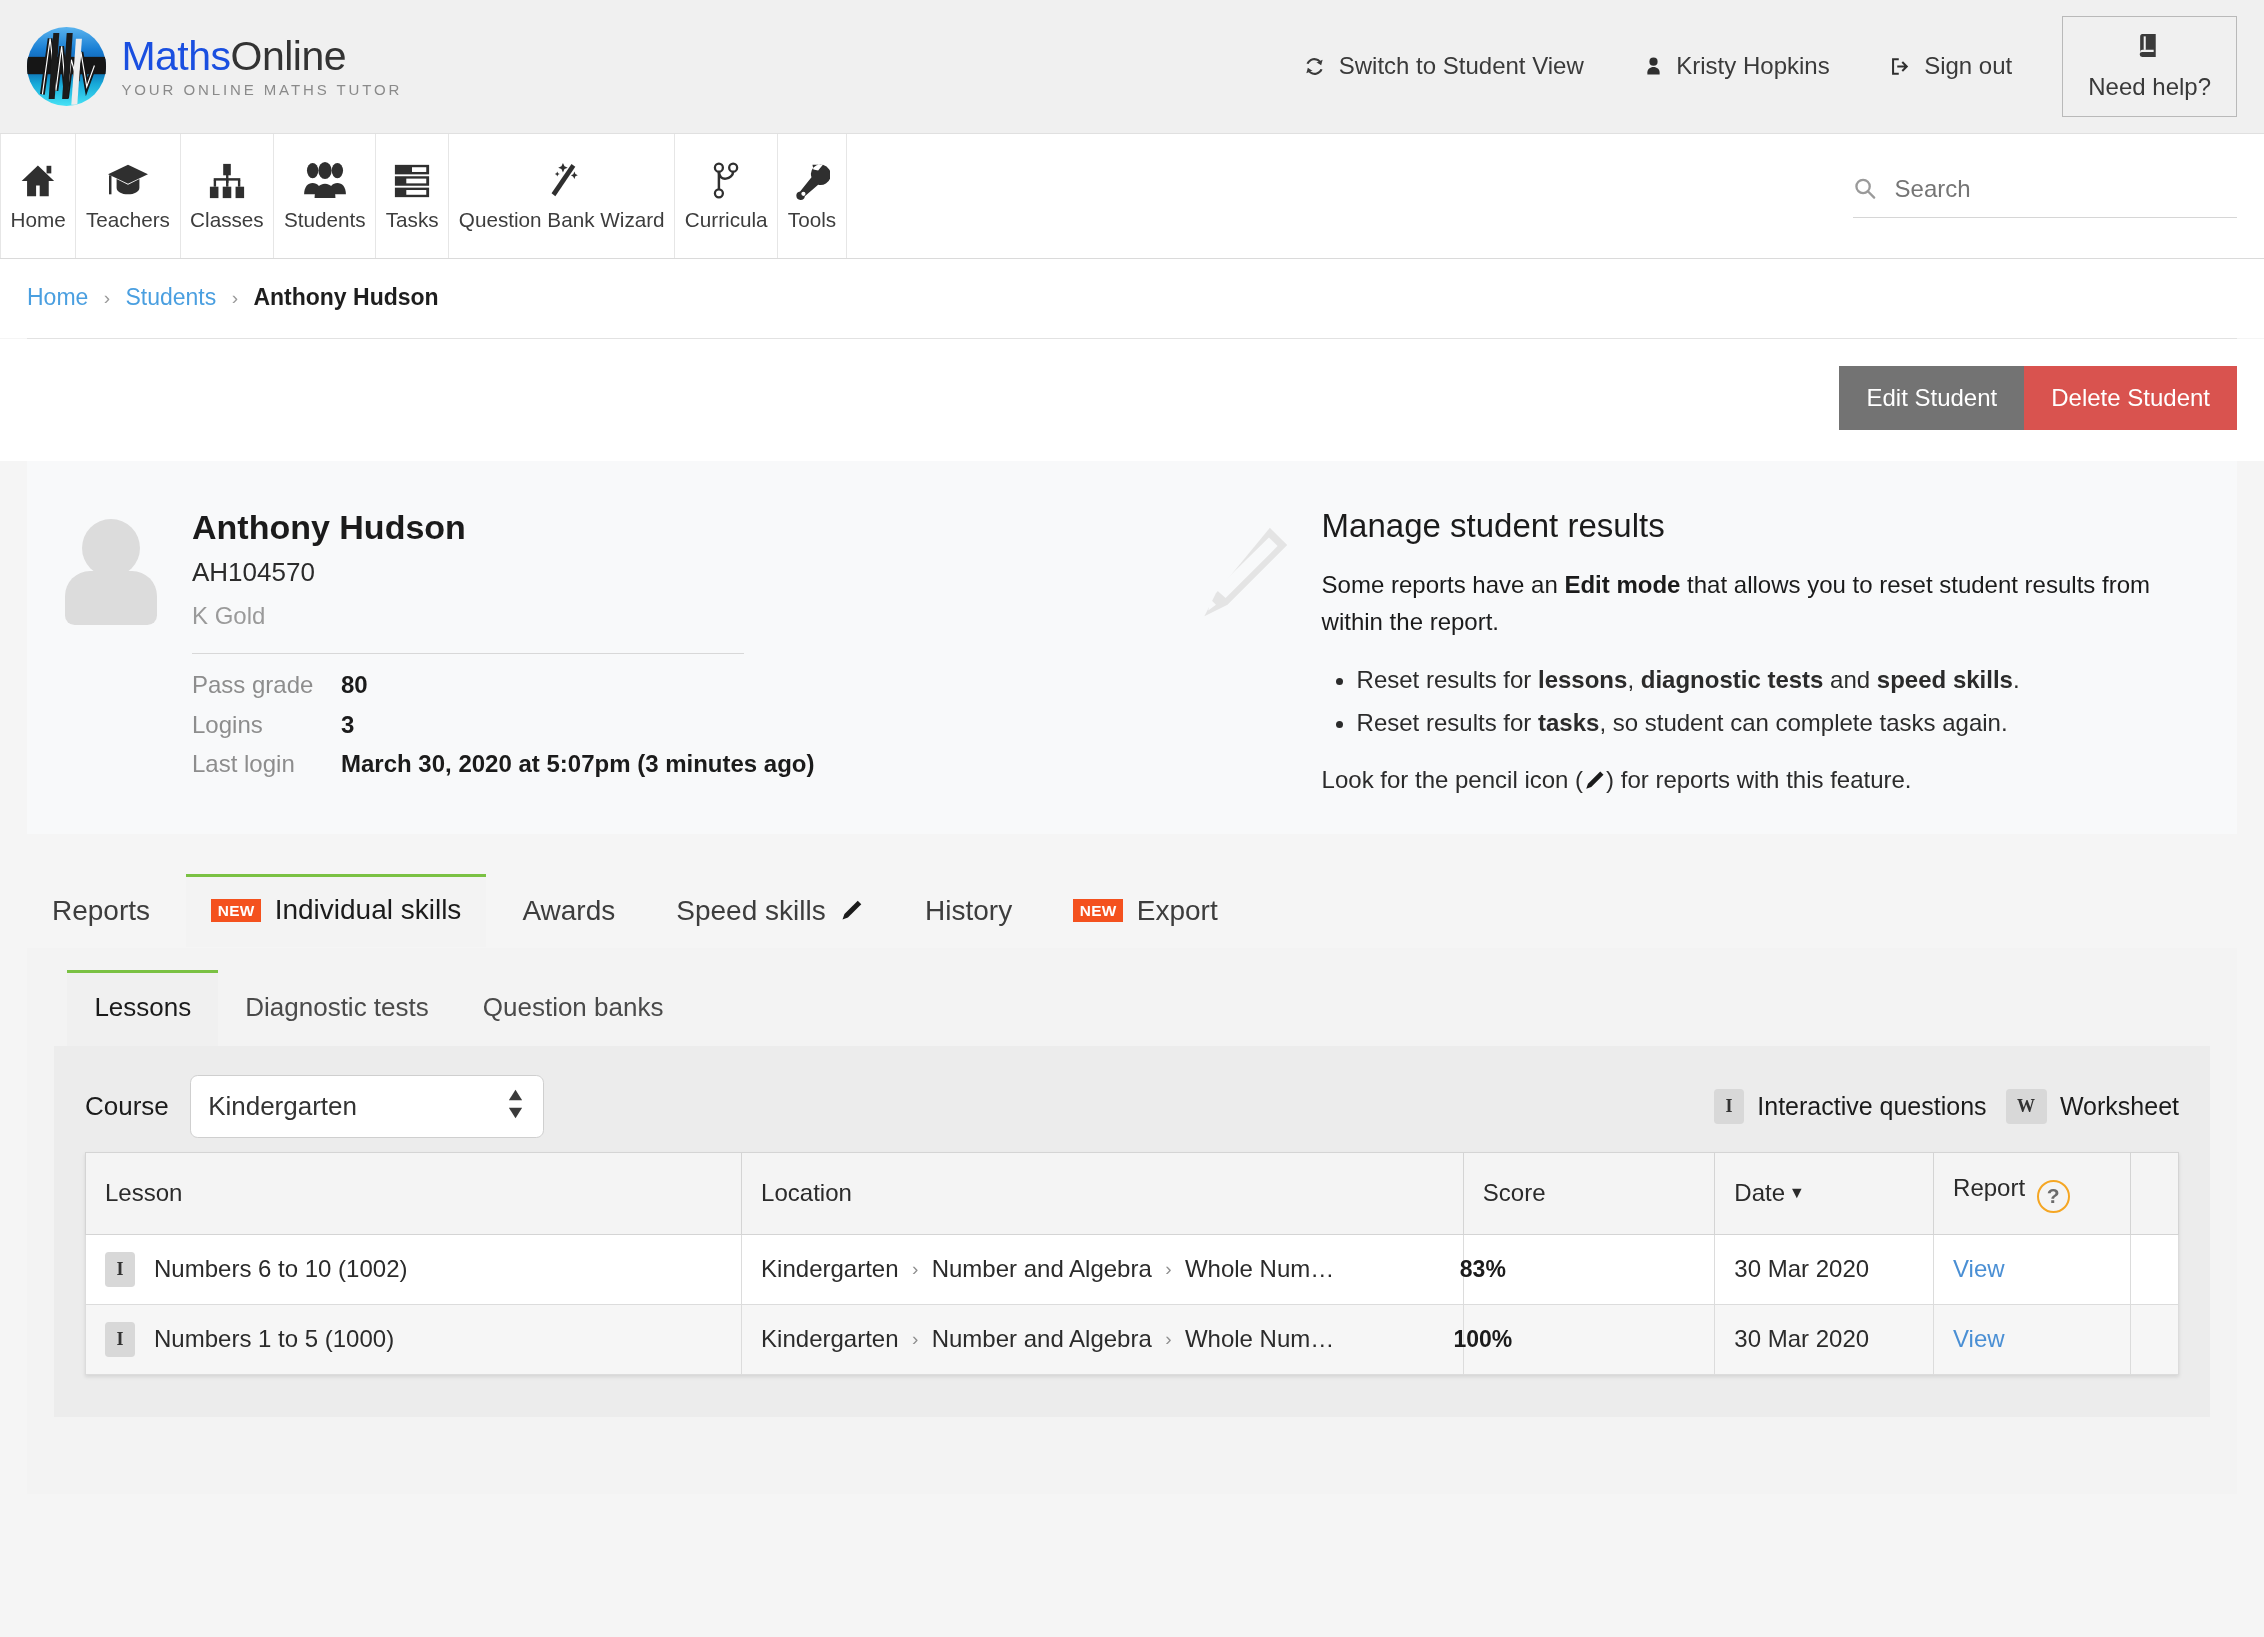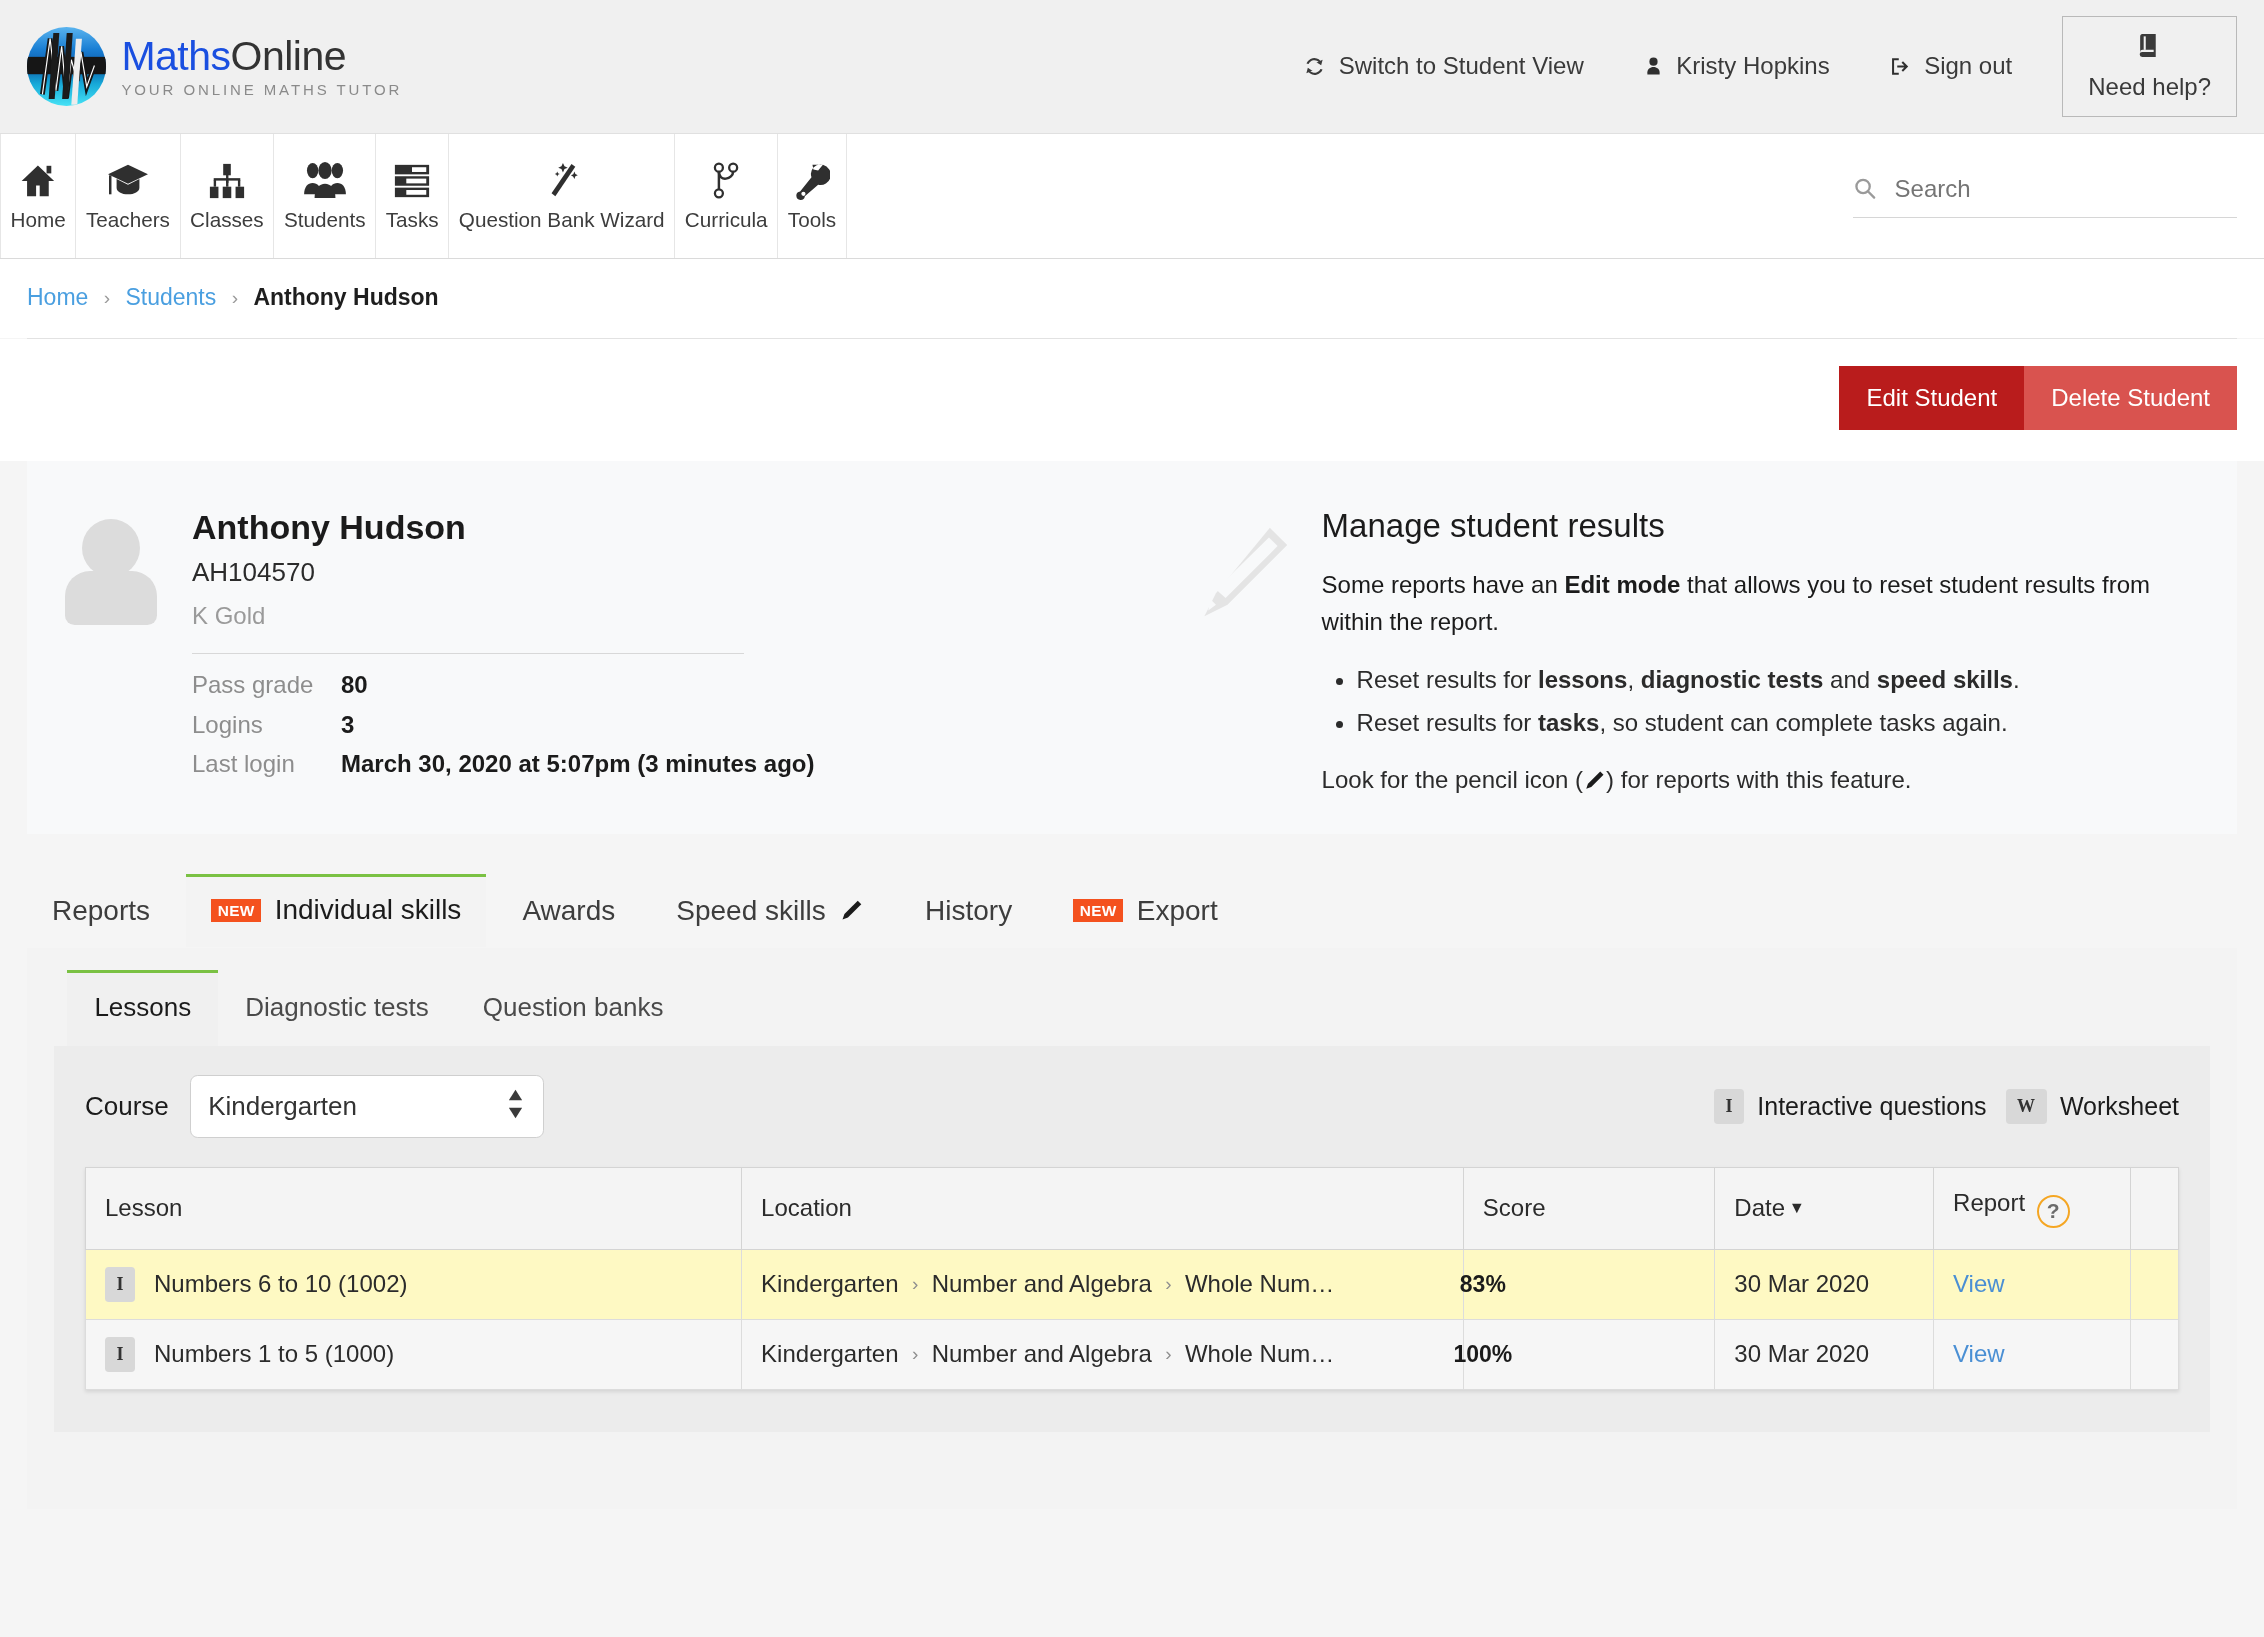--- a/index.html
+++ b/index.html
@@ -91,21 +91,21 @@
     display:flex; align-items:center; gap: 15.4px;
   }
   .breadcrumb a { color:#4a9fe0; text-decoration:none; }
   .breadcrumb .sep { color:#9a9a9a; font-size:19px; }
   .breadcrumb .cur { color:#1e1e1e; font-weight:bold; }
   .bc-rule { height:1px; background:#e2e2e2; margin:0 27px; }
 
   
   .actions { background:#ffffff; padding: 27px 27px 31px 27px; display:flex; justify-content:flex-end; }
   .btn { border:none; font-family:inherit; font-size:24px; color:#ffffff; padding: 18px 27px; cursor:pointer; }
-  .btn-edit { background:#b91c1c;text-align:center; }
+  .btn-edit { background:#737373;text-align:center; }
   .btn-delete { background:#d9534f; }
 
   
   .infocard {
     background:#f8f9fa; margin: 0 27px; display:flex; padding: 46px 38px 40px 38px;
   }
   .ic-left { display:flex; gap: 35px; flex: 0 0 1114px; }
   .avatar {
     width:92px; height:92px; position:relative; flex:0 0 auto; margin-top: 11.5px;
   }
@@ -168,22 +168,22 @@
   .spinner { position:absolute; right:19px; top:50%; transform:translateY(-50%); pointer-events:none; }
   .legend { margin-left:auto; display:flex; align-items:center; gap: 19px; font-size:25px; color:#1b1b1b; }
   .chip {
     background:#d8d8d8; color:#333; font-size:18px; font-weight:bold;
     padding: 6.7px 11.5px; border-radius:3.8px; font-family:"Liberation Serif", serif;
   }
   .legend-grp { display:flex; align-items:center; gap:13.4px; }
 
   
   table.results {
-    width:100%; border-collapse:collapse; background:#fef9c3;
-    margin-top: 29px; font-size: 24px;
+    width:100%; border-collapse:collapse; background:#ffffff;
+    margin-top: 14px; font-size: 24px;
     box-shadow: 0 1.9px 3.8px rgba(0,0,0,.10);
   }
   table.results th {
     background:#f4f4f4; text-align:left; font-weight:400; color:#2b2b2b;
     padding: 21px 19px; border:1px solid #d4d4d4; white-space:nowrap;
   }
   table.results td {
     padding: 17.3px 19px; border:1px solid #dcdcdc; color:#2b2b2b; vertical-align:middle;
   }
   table.results tr.alt td { background:#f6f6f6; }

